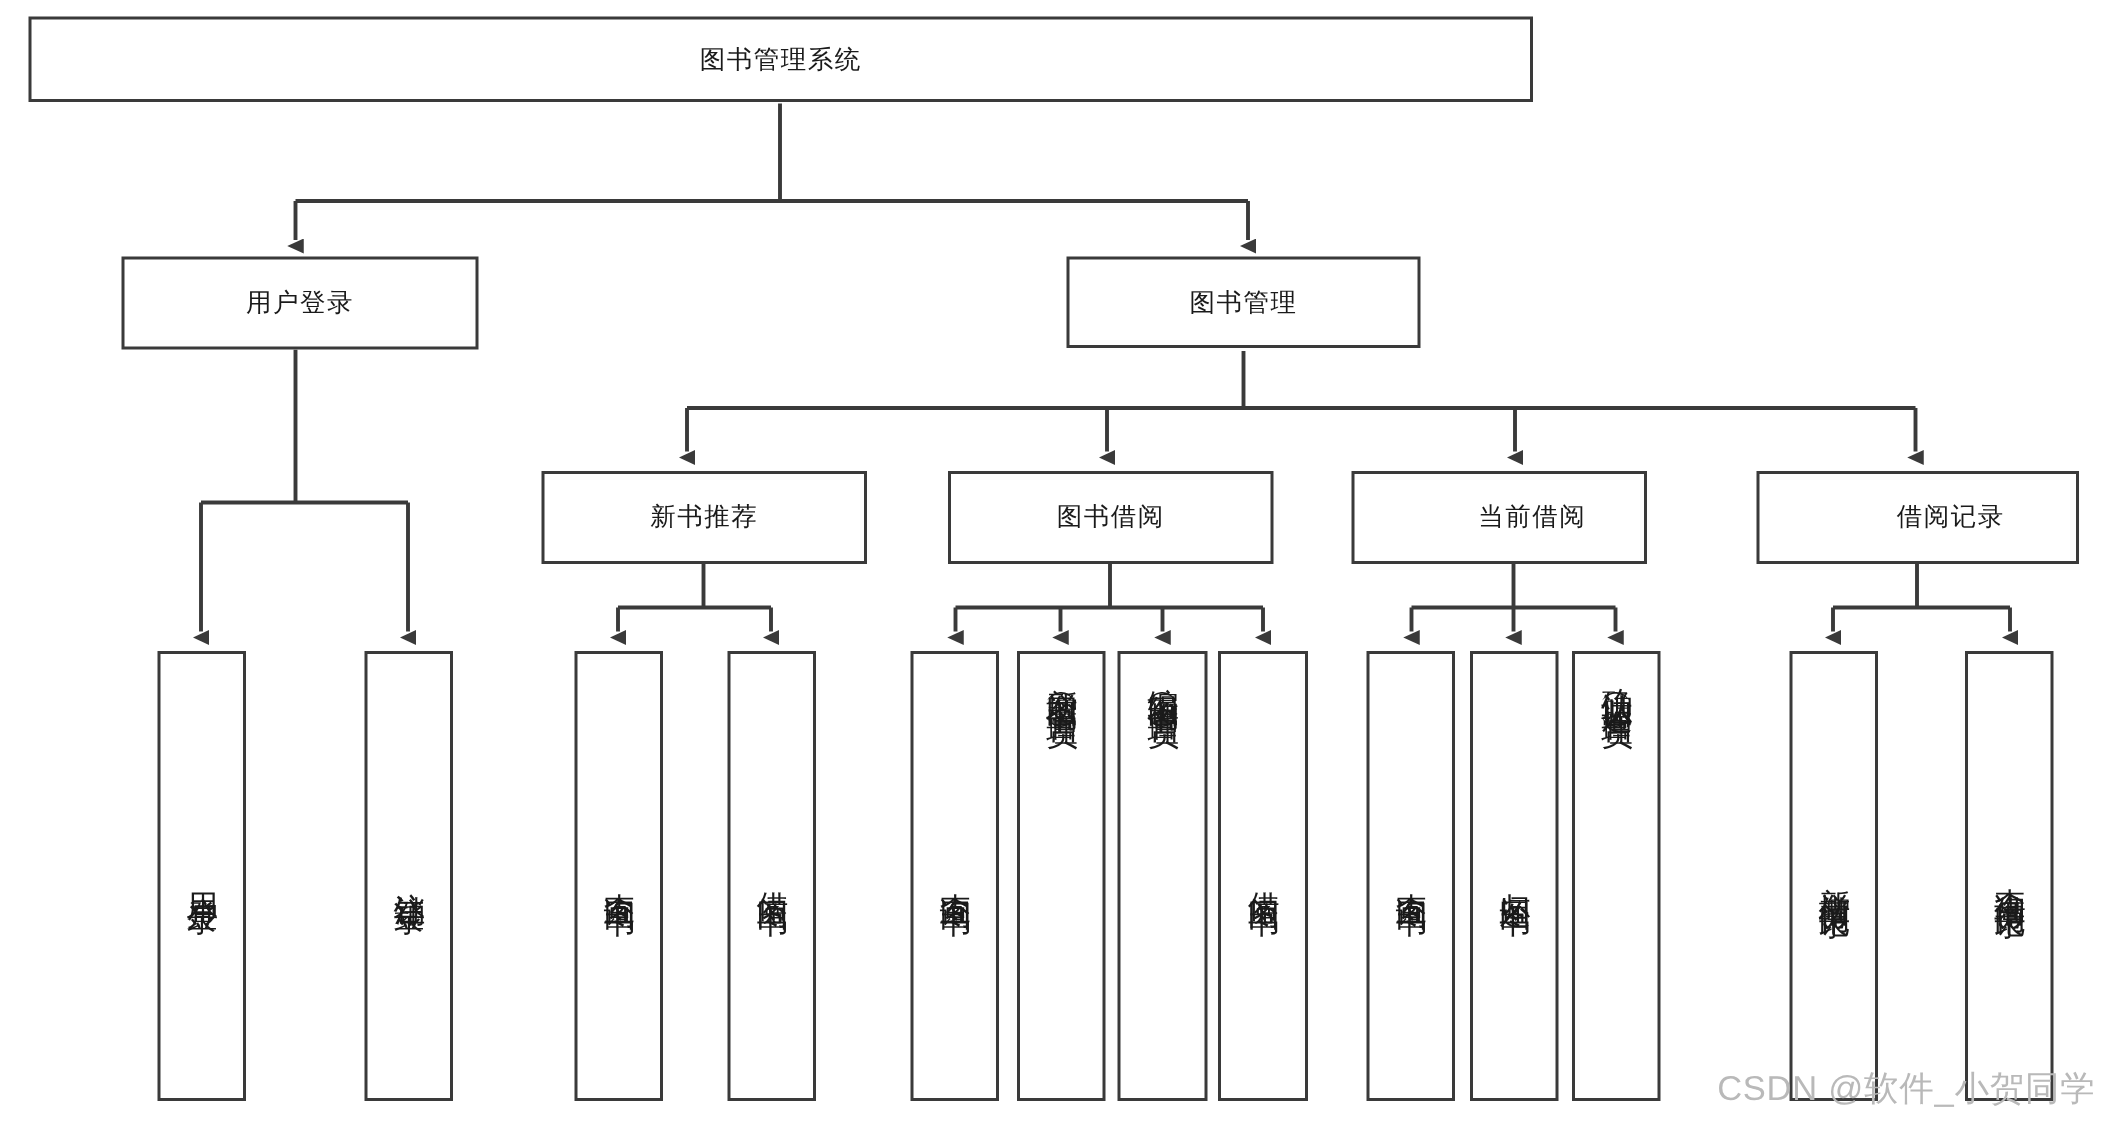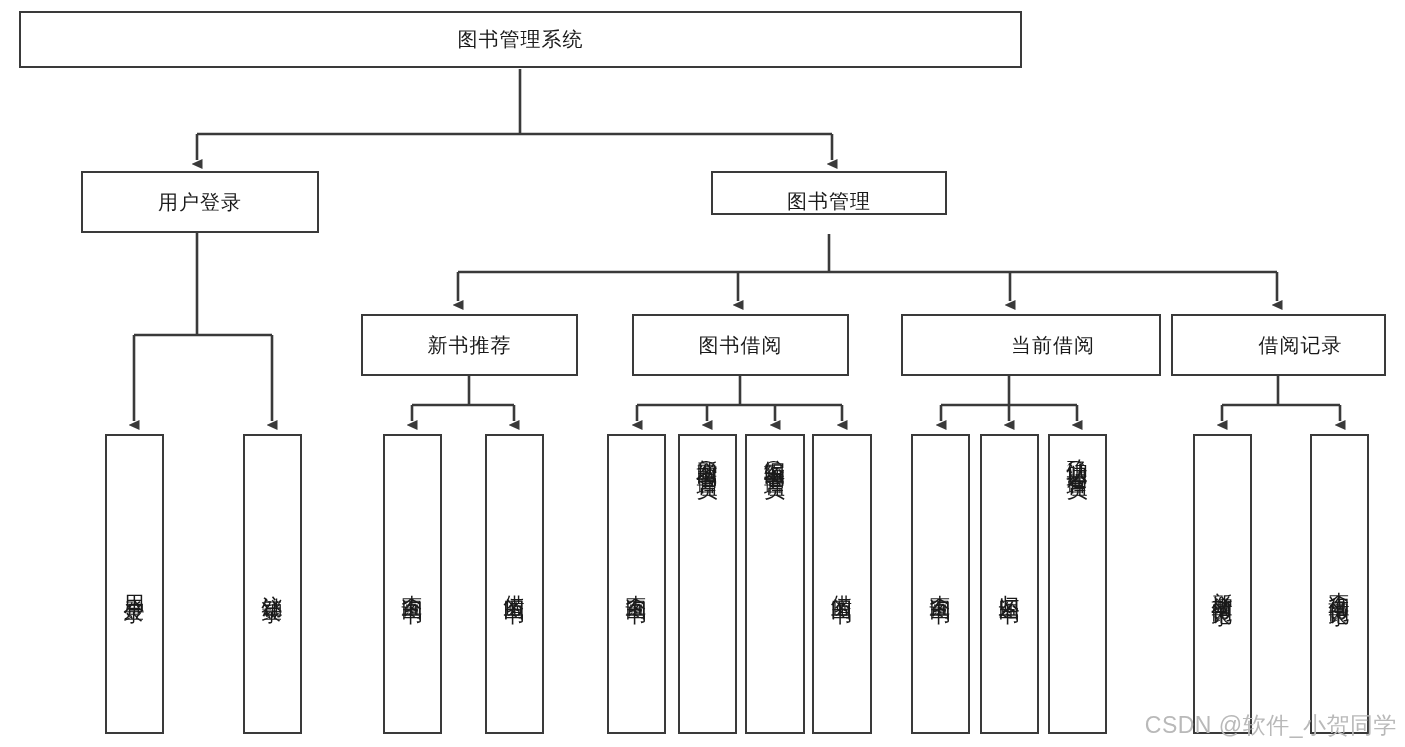--- a/index.html
+++ b/index.html
@@ -28,21 +28,21 @@
     position: absolute;
     box-sizing: border-box;
     border: 2px solid #3a3a3a;
     background: #ffffff;
     display: flex;
     align-items: center;
     justify-content: center;
     color: #1a1a1a;
   }
   .node-label {
-    font-size: 20px;
+    font-size: 17px;
     line-height: 1.15;
     letter-spacing: 1px;
     white-space: nowrap;
     color: #1a1a1a;
   }
   .node-box.leaf {
     align-items: flex-start;
     justify-content: center;
     padding-top: 6px;
   }
@@ -125,31 +125,31 @@
     </g>
   </svg>
 
   <div class="node-box" style="left:19px; top:11px; width:1003px; height:57px;">
     <span class="node-label">图书管理系统</span>
   </div>
 
   <div class="node-box" style="left:81px; top:171px; width:238px; height:62px;">
     <span class="node-label">用户登录</span>
   </div>
-  <div class="node-box" style="left:711px; top:171px; width:236px; height:44px;align-items:flex-end;">
+  <div class="node-box" style="left:711px; top:171px; width:236px; height:61px;">
     <span class="node-label">图书管理</span>
   </div>
 
   <div class="node-box" style="left:632px; top:314px; width:217px; height:62px;">
     <span class="node-label">图书借阅</span>
   </div>
   <div class="node-box" style="left:361px; top:314px; width:217px; height:62px;">
     <span class="node-label">新书推荐</span>
   </div>
-  <div class="node-box" style="left:901px; top:314px; width:260px; height:62px;padding-left:44px;">
+  <div class="node-box" style="left:901px; top:314px; width:197px; height:62px;padding-left:44px;">
     <span class="node-label">当前借阅</span>
   </div>
   <div class="node-box" style="left:1171px; top:314px; width:215px; height:62px;padding-left:44px;">
     <span class="node-label">借阅记录</span>
   </div>
 
   <div class="node-box leaf centered" style="left:105px; top:434px; width:59px; height:300px;">
     <span class="node-label">用户登录</span>
   </div>
   <div class="node-box leaf centered" style="left:243px; top:434px; width:59px; height:300px;">

